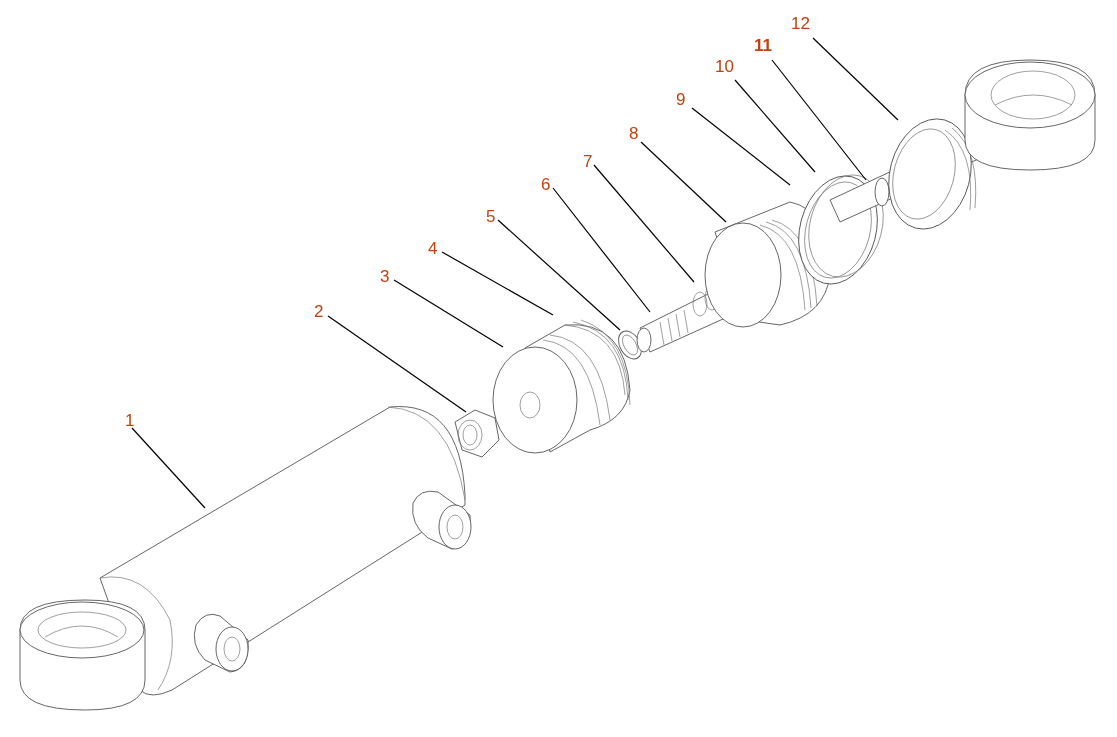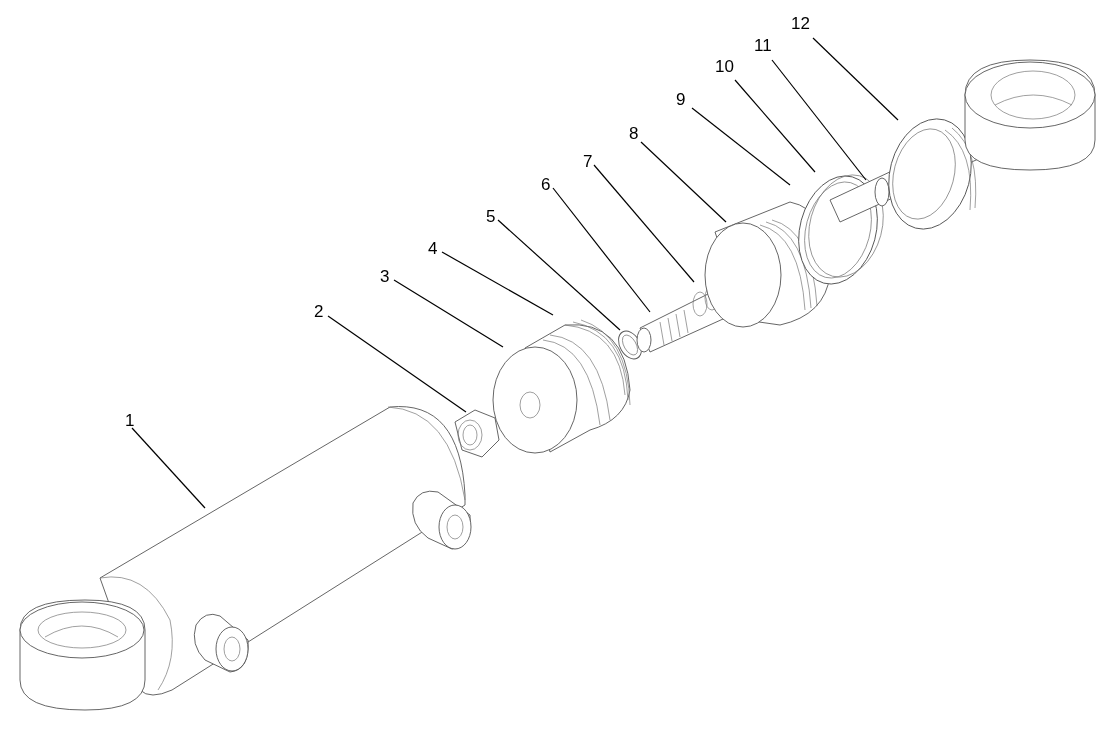--- a/index.html
+++ b/index.html
@@ -1,21 +1,21 @@
 <!DOCTYPE html>
 <html><head>
 <meta charset="utf-8">
 <style>
   html, body { margin: 0; padding: 0; background: #ffffff; }
   body { width: 1117px; height: 737px; overflow: hidden; position: relative; font-family: "Liberation Sans", sans-serif; }
   #canvas { position: absolute; left: 0; top: 0; width: 1117px; height: 737px; }
   .part { fill: #ffffff; stroke: #555; stroke-width: 0.9; }
   .thin { fill: none; stroke: #777; stroke-width: 0.7; }
   .leader { stroke: #000; stroke-width: 1.2; fill: none; }
-  .callout { position: absolute; font-family: "Liberation Sans", sans-serif; font-size: 17px; color: #000000; line-height: 1; }
+  .callout { position: absolute; font-family: "Liberation Sans", sans-serif; font-size: 17px; color: #c2410c; line-height: 1; }
 </style>
 </head>
 <body>
 
 <svg id="canvas" viewBox="0 0 1117 737" xmlns="http://www.w3.org/2000/svg">
 
   <g>
     <path class="part" d="M100,578 L390,407 Q460,400 465,495 L465,505 L172,690 Q150,700 140,690 Z"></path>
     <path class="thin" d="M388,407 Q450,410 465,500"></path>
     <path class="thin" d="M100,578 Q145,570 170,620 Q178,660 158,690"></path>
@@ -120,15 +120,15 @@
     <div class="callout" style="left: 125px; top: 412px;">1</div>
     <div class="callout" style="left: 314px; top: 303px;">2</div>
     <div class="callout" style="left: 380px; top: 268px;">3</div>
     <div class="callout" style="left: 428px; top: 240px;">4</div>
     <div class="callout" style="left: 486px; top: 208px;">5</div>
     <div class="callout" style="left: 541px; top: 176px;">6</div>
     <div class="callout" style="left: 583px; top: 153px;">7</div>
     <div class="callout" style="left: 629px; top: 125px;">8</div>
     <div class="callout" style="left: 676px; top: 91px;">9</div>
     <div class="callout" style="left: 715px; top: 58px; text-align: center;">10</div>
-    <div class="callout" style="left: 754px; top: 37px;">11</div>
+    <div class="callout" style="left: 754px; top: 37px; font-weight: bold;">11</div>
     <div class="callout" style="left: 791px; top: 15px;">12</div>
   </div>
 
 </body></html>

